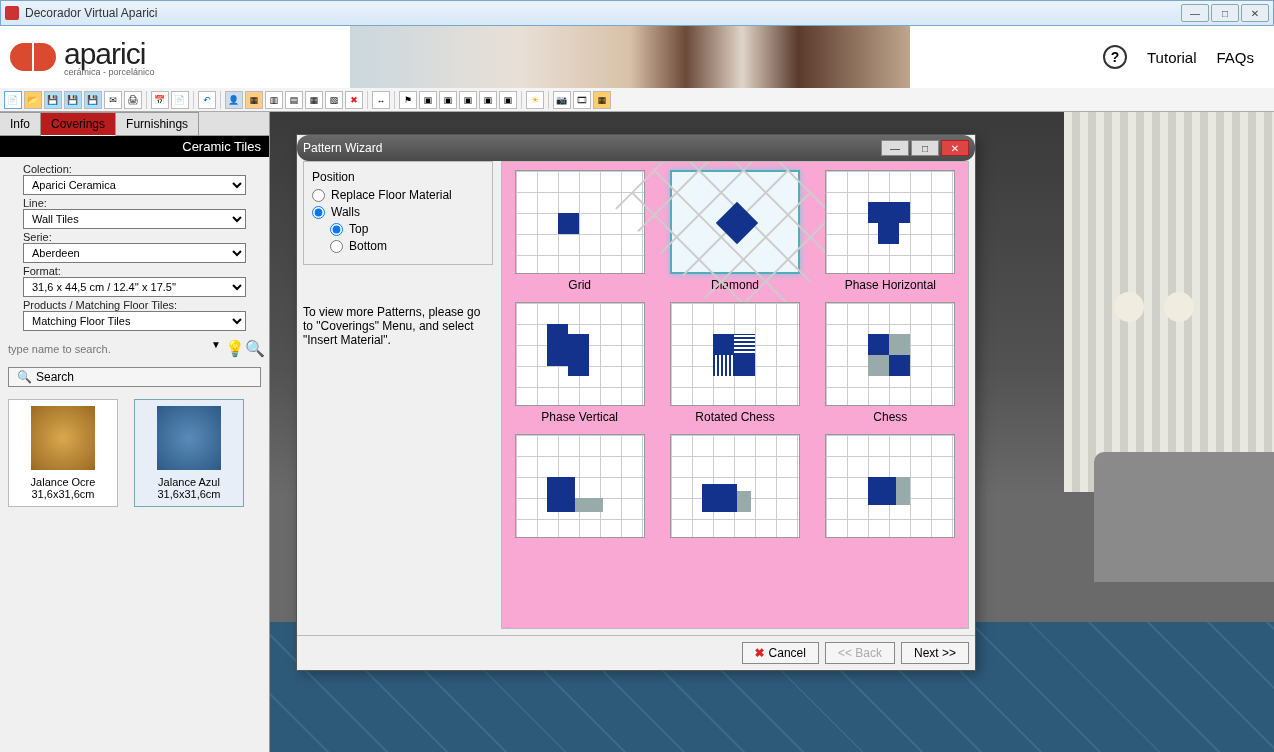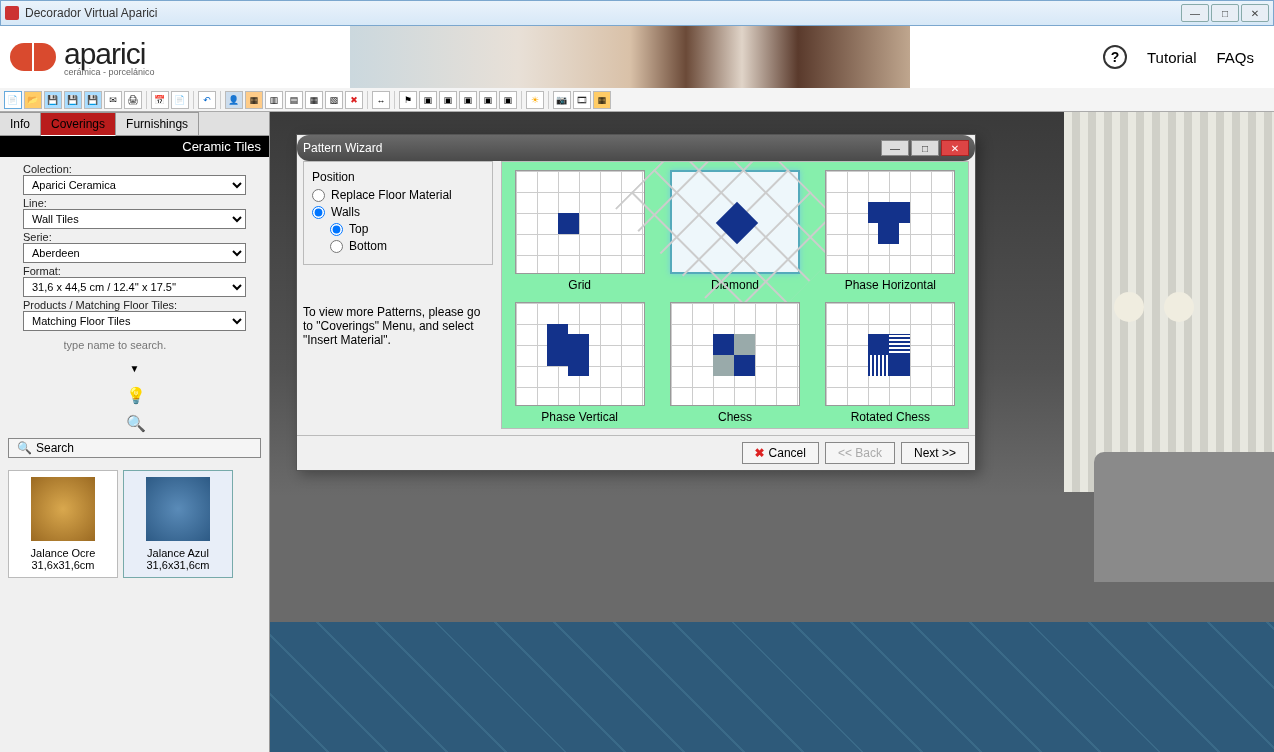--- a/index.html
+++ b/index.html
@@ -30,25 +30,25 @@
 .content { display: flex; height: calc(100% - 112px); }
 
 .sidebar { width: 270px; background: #f0f0f0; border-right: 1px solid #999; display: flex; flex-direction: column; }
 .tabs { display: flex; background: #e0e0e0; border-bottom: 1px solid #999; }
 .tab { padding: 4px 10px; font-size: 12px; border-right: 1px solid #999; background: #e0e0e0; cursor: pointer; border-top: 1px solid #999; }
 .tab.active { background: #b91c1c; border-bottom: 1px solid #fff; margin-bottom: -1px; }
 .section-head { background: #000; color: #fff; text-align: right; padding: 3px 8px; font-size: 13px; }
 .form-block { padding: 4px 23px; }
 .form-label { font-size: 11px; color: #222; margin-top: 2px; }
 .form-select { width: 100%; height: 20px; font-size: 11px; border: 1px solid #7a7a7a; background: #fff; padding: 0 4px; }
-.search-row { display: flex; align-items: center; padding: 4px 8px; gap: 12px; flex-direction: column; }
+.search-row { display: flex; align-items: flex-start; padding: 4px 8px; gap: 4px; }
 .search-input { flex: 1; height: 20px; font-size: 11px; color: #888; border: none; background: transparent; }
 .mini-icon { width: 16px; height: 16px; display: inline-block; }
 .search-btn { display: inline-flex; align-items: center; gap: 4px; border: 1px solid #888; background: #f5f5f5; padding: 2px 8px; font-size: 12px; margin: 4px 8px; cursor: pointer; }
-.tiles-grid { display: flex; gap: 5px; padding: 8px; }
+.tiles-grid { display: flex; gap: 16px; padding: 8px; }
 .tile-card { width: 110px; border: 1px solid #bbb; background: #fff; text-align: center; padding: 6px 4px; font-size: 11px; cursor: pointer; }
 .tile-card.sel { background: #e8eef8; border-color: #7aa; }
 .tile-swatch { width: 64px; height: 64px; margin: 0 auto 6px; }
 .sw-ocre { background: radial-gradient(#d9a84e,#9b6a22); }
 .sw-azul { background: radial-gradient(#5a8bb8,#2d5a85); }
 
 .viewport { flex: 1; position: relative; overflow: hidden; }
 .room-wall { position: absolute; inset: 0; background: linear-gradient(#3a3a3a 0%, #525252 40%, #6a6a6a 60%); }
 .room-floor { position: absolute; left: 0; right: 0; bottom: 0; height: 130px; background: repeating-linear-gradient(45deg,#2e5a7a 0 40px,#3a6a88 40px 42px), linear-gradient(#3a6a88,#2a4a64); }
 .room-curtain { position: absolute; right: 0; top: 0; width: 210px; height: 380px; background: repeating-linear-gradient(90deg,#e8e8e0 0 8px,#d0d0c8 8px 16px); }
@@ -65,21 +65,21 @@
 .dlg-title .dbtn { width: 28px; height: 16px; background: #ddd; border: 1px solid #888; margin-left: 2px; font-size: 10px; display: flex; align-items: center; justify-content: center; color: #333; cursor: pointer; }
 .dlg-title .dbtn.close { background: #d44; color: #fff; border-color: #a22; }
 .dlg-intro { background: #fff; border: 1px solid #bbb; margin: 6px; padding: 8px; font-size: 12px; }
 .dlg-body { display: flex; padding: 0 6px 6px; gap: 8px; }
 .dlg-left { width: 190px; }
 .pos-group { border: 1px solid #bbb; padding: 8px; font-size: 12px; background: #f0f0f0; }
 .pos-title { font-weight: normal; margin-bottom: 4px; }
 .radio-row { display: flex; align-items: center; gap: 6px; margin: 3px 0; }
 .radio-sub { margin-left: 18px; }
 .hint-text { font-size: 12px; margin-top: 40px; }
-.dlg-right { flex: 1; border: 1px solid #bbb; background: #86efac; padding: 8px; position: relative; overflow-y: auto; height: 268px; }
+.dlg-right { flex: 1; border: 1px solid #bbb; background: #f9a8d4; padding: 8px; position: relative; overflow-y: auto; height: 468px; }
 .pattern-grid { display: grid; grid-template-columns: repeat(3,1fr); gap: 10px 16px; }
 .pcell { text-align: center; font-size: 12px; cursor: pointer; }
 .pcell .pimg { width: 130px; height: 104px; margin: 0 auto 4px; border: 1px solid #999; background: #fff; position: relative; }
 .pcell.sel .pimg { border: 2px solid #5ab; background: #eef7fb; box-shadow: 0 0 6px #7cd; }
 .pimg .gridbg { position: absolute; inset: 0; background-image: linear-gradient(#ccc 1px,transparent 1px),linear-gradient(90deg,#ccc 1px,transparent 1px); background-size: 21px 21px; }
 .pimg .blk { position: absolute; background: #13328b; }
 .pimg .gry { position: absolute; background: #9aa; }
 .dlg-foot { border-top: 1px solid #bbb; padding: 6px; display: flex; justify-content: flex-end; gap: 6px; background: #f0f0f0; }
 .dlg-btn { border: 1px solid #888; background: #f5f5f5; padding: 3px 12px; font-size: 12px; cursor: pointer; display: inline-flex; align-items: center; gap: 4px; }
 .dlg-btn.dis { color: #aaa; }
@@ -280,35 +280,35 @@
               <div class="blk" style="left:31px;top:42px;width:21px;height:21px;"></div>
               <div class="blk" style="left:52px;top:31px;width:21px;height:21px;"></div>
               <div class="blk" style="left:52px;top:52px;width:21px;height:21px;"></div>
             </div>
           <span>Phase Vertical</span>
         </div>
         <div class="pcell">
           <div class="pimg">
               <div class="gridbg"></div>
               <div class="blk" style="left:42px;top:31px;width:21px;height:21px;"></div>
+              <div class="gry" style="left:63px;top:31px;width:21px;height:21px;background:repeating-linear-gradient(0deg,#13328b 0 2px,#fff 2px 4px);"></div>
+              <div class="gry" style="left:42px;top:52px;width:21px;height:21px;background:repeating-linear-gradient(90deg,#13328b 0 2px,#fff 2px 4px);"></div>
+              <div class="blk" style="left:63px;top:52px;width:21px;height:21px;"></div>
+            </div>
+          <span>Rotated Chess</span>
+        </div>
+        <div class="pcell">
+          <div class="pimg">
+              <div class="gridbg"></div>
+              <div class="blk" style="left:42px;top:31px;width:21px;height:21px;"></div>
               <div class="gry" style="left:63px;top:31px;width:21px;height:21px;"></div>
               <div class="gry" style="left:42px;top:52px;width:21px;height:21px;"></div>
               <div class="blk" style="left:63px;top:52px;width:21px;height:21px;"></div>
             </div>
           <span>Chess</span>
-        </div>
-        <div class="pcell">
-          <div class="pimg">
-              <div class="gridbg"></div>
-              <div class="blk" style="left:42px;top:31px;width:21px;height:21px;"></div>
-              <div class="gry" style="left:63px;top:31px;width:21px;height:21px;background:repeating-linear-gradient(0deg,#13328b 0 2px,#fff 2px 4px);"></div>
-              <div class="gry" style="left:42px;top:52px;width:21px;height:21px;background:repeating-linear-gradient(90deg,#13328b 0 2px,#fff 2px 4px);"></div>
-              <div class="blk" style="left:63px;top:52px;width:21px;height:21px;"></div>
-            </div>
-          <span>Rotated Chess</span>
         </div>
         <div class="pcell">
           <div class="pimg">
               <div class="gridbg"></div>
               <div class="blk" style="left:31px;top:42px;width:28px;height:35px;"></div>
               <div class="gry" style="left:59px;top:63px;width:28px;height:14px;"></div>
             </div>
         </div>
         <div class="pcell">
           <div class="pimg">

